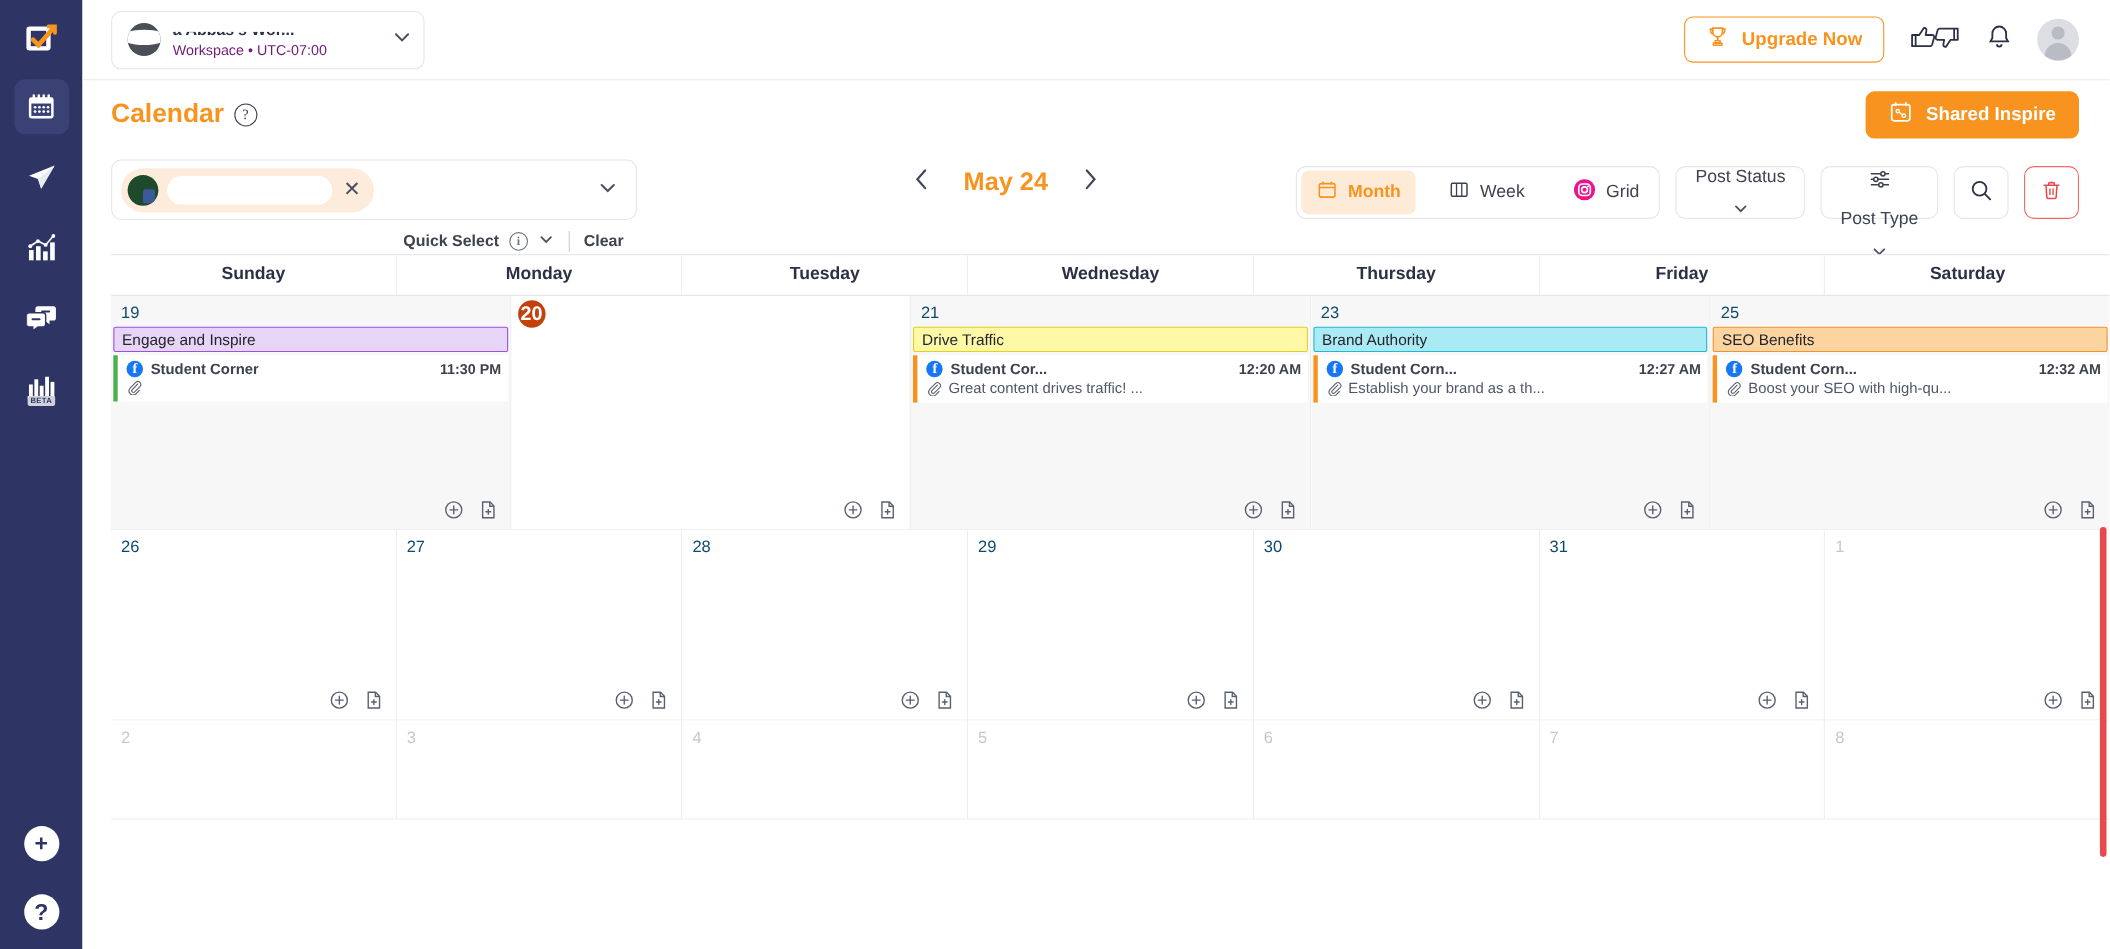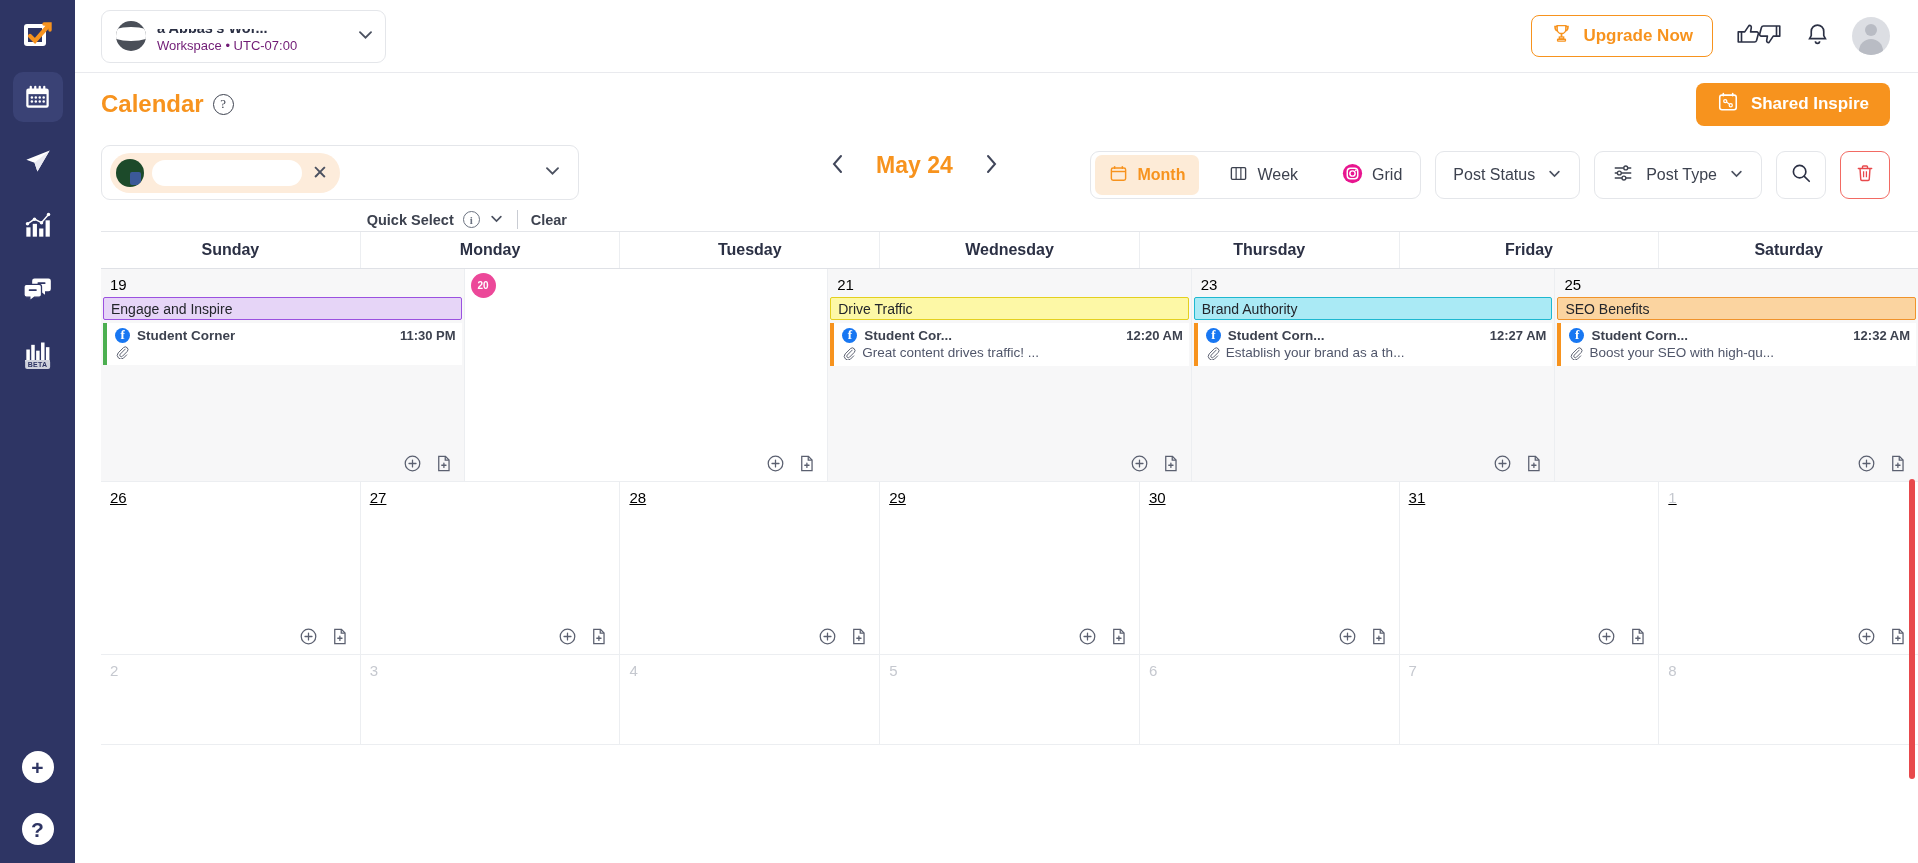--- a/index.html
+++ b/index.html
@@ -163,21 +163,21 @@
     display: flex; align-items: center; padding: 4px; background: #fff; gap: 16px;
   }
   .seg-item {
     height: 40px; border-radius: 7px; display: flex; align-items: center; gap: 9px;
     padding: 0 14px; font-size: 16px; color: #3d424f; cursor: pointer; font-weight: normal;
   }
   .seg-item.active { background: #fdebd7; color: #f7931e; font-weight: bold; }
   .dd-btn {
     height: 48px; border: 1px solid #e4e6ea; border-radius: 9px; background: #fff;
     display: flex; align-items: center; gap: 12px; padding: 0 17px;
-    font-size: 16px; color: #3d424f; cursor: pointer;
+    font-size: 16px; color: #3d424f; cursor: pointer; flex-direction: column;
   }
   .sq-btn {
     width: 50px; height: 48px; border: 1px solid #e4e6ea; border-radius: 9px; background: #fff;
     display: flex; align-items: center; justify-content: center; cursor: pointer;
   }
   .sq-btn.danger { border-color: #f26a63; }
 
   
   .calwrap { flex: 1; position: relative; overflow: hidden; padding-left: 26px; }
   .cal-head { display: flex; border-top: 1px solid #e4e6ea; border-bottom: 1px solid #dfe1e6; height: 38px; }
@@ -189,29 +189,29 @@
   .cal-head .hcell:last-child { border-right: none; }
   .cal-body { }
   .cal-row { display: flex; }
   .cell {
     flex: 1; min-width: 0; position: relative;
     border-right: 1px solid #eceef1; border-bottom: 1px solid #eceef1;
     background: #fff;
   }
   .cell:last-child { border-right: none; }
   .cell.r1 { height: 213px; }
-  .cell.r2 { height: 173px; text-decoration: underline; }
+  .cell.r2 { height: 173px; }
   .cell.r3 { height: 90px; }
   .cell.has-events { background: #f7f7f8; }
-  .daynum { font-size: 15px; color: #000000; padding: 7px 0 0 9px; font-weight: normal; }
+  .daynum { font-size: 15px; color: #0c4a6e; padding: 7px 0 0 9px; font-weight: normal; }
   .daynum.muted { color: #c5c8cf; }
   .daynum.today {
-    width: 25px; height: 25px; border-radius: 50%; background: #ec4899; color: #fff;
+    width: 25px; height: 25px; border-radius: 50%; background: #c2410c; color: #fff;
     font-weight: bold; display: flex; align-items: center; justify-content: center;
-    margin: 4px 0 0 6px; padding: 0; font-size: 10px;
+    margin: 4px 0 0 6px; padding: 0; font-size: 18px;
   }
   .camp-bar {
     margin: 4px 2px 0 2px; height: 23px; border-radius: 2px;
     display: flex; align-items: center; padding-left: 7px;
     font-size: 14px; color: #23252b; white-space: nowrap; overflow: hidden; cursor: pointer;
   }
   .post-card {
     margin: 3px 2px 0 2px; background: #fff; padding: 5px 6px 6px 8px;
     border-left-width: 4px; border-left-style: solid; cursor: pointer;
   }

